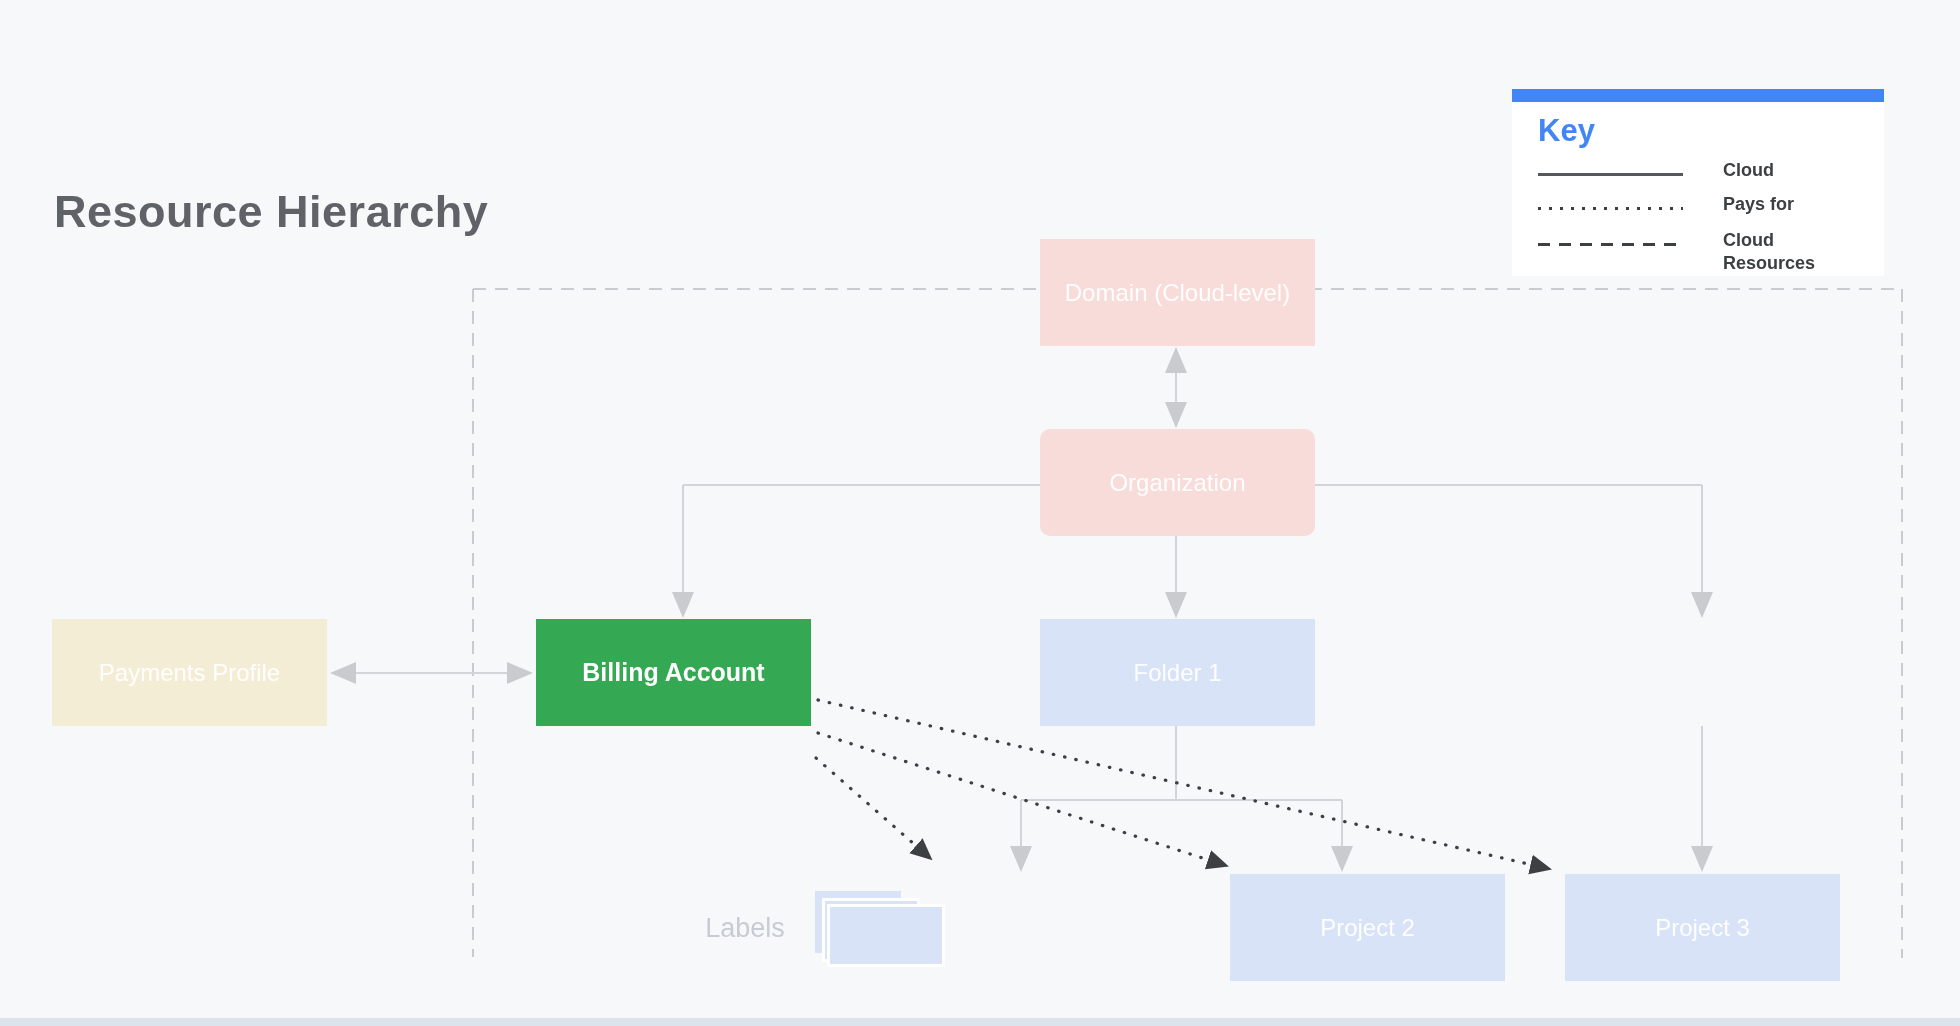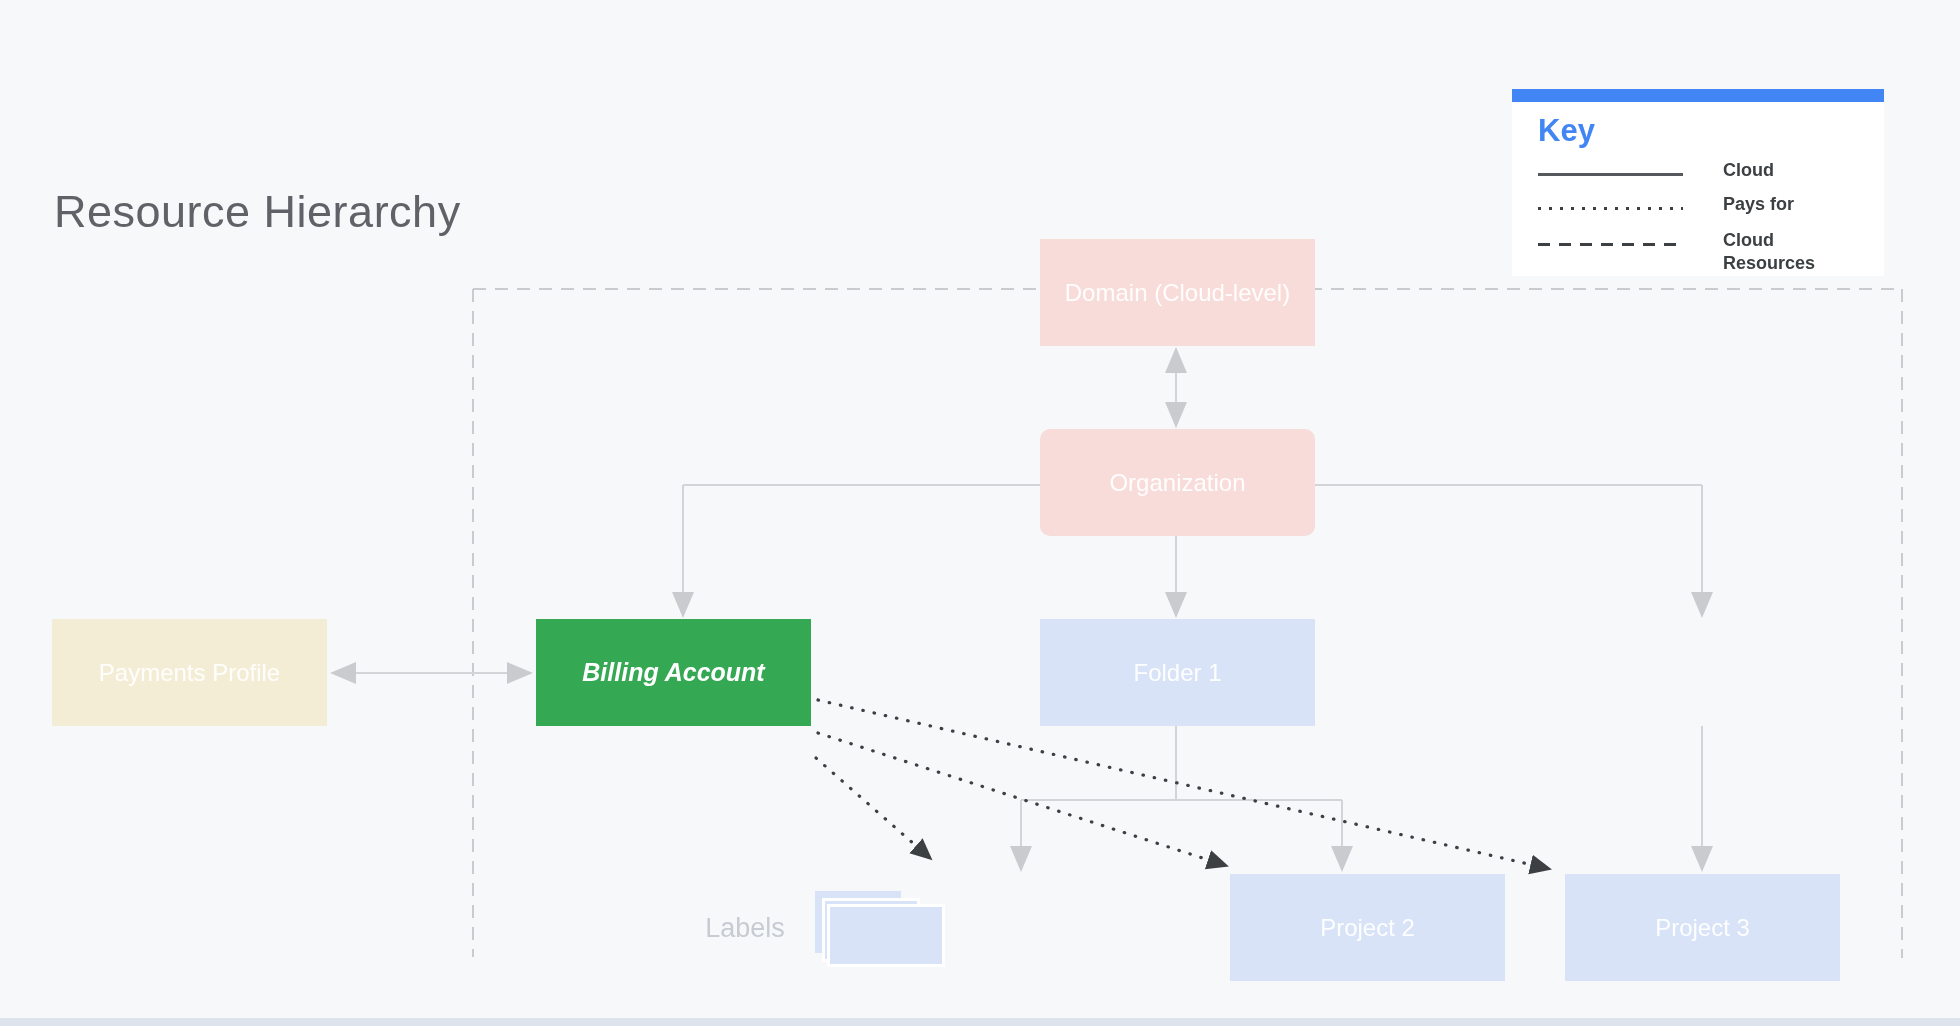--- a/index.html
+++ b/index.html
@@ -7,34 +7,34 @@
     width:1960px;height:1026px;position:relative;overflow:hidden;
     background:#f7f8fa;font-family:"Liberation Sans",sans-serif;
   }
   .stage{position:absolute;inset:0;}
   svg.layer{position:absolute;left:0;top:0;pointer-events:none;}
   #layer-connectors{z-index:1;}
   #layer-paysfor{z-index:3;}
 
   .page-title{
     position:absolute;left:54px;top:186px;z-index:2;
-    font-size:45px;font-weight:400;color:#5f6368;letter-spacing:.5px;
+    font-size:45px;font-weight:700;color:#5f6368;letter-spacing:.5px;
   }
 
   
   .node{
     position:absolute;width:275px;height:107px;z-index:2;
     display:flex;align-items:center;justify-content:center;
     font-size:24px;font-weight:400;color:rgba(255,255,255,.95);
     text-align:left;
   }
   .node.pink{background:#f8dcda;}
   .node.blue{background:#d9e3f7;}
   .node.cream{background:#f4edd6;}
-  .node.green{background:#34a853;font-weight:700;color:#ffffff;font-size:25px;font-style:italic;}
+  .node.green{background:#34a853;font-weight:700;color:#ffffff;font-size:25px;}
 
   #node-domain{left:1040px;top:239px;}
   #node-organization{left:1040px;top:429px;border-radius:10px;}
   #node-payments{left:52px;top:619px;}
   #node-billing{left:536px;top:619px;}
   #node-folder1{left:1040px;top:619px;}
   #node-folder2{left:1566px;top:619px;}
   #node-project1{left:896px;top:874px;}
   #node-project2{left:1230px;top:874px;}
   #node-project3{left:1565px;top:874px;}

